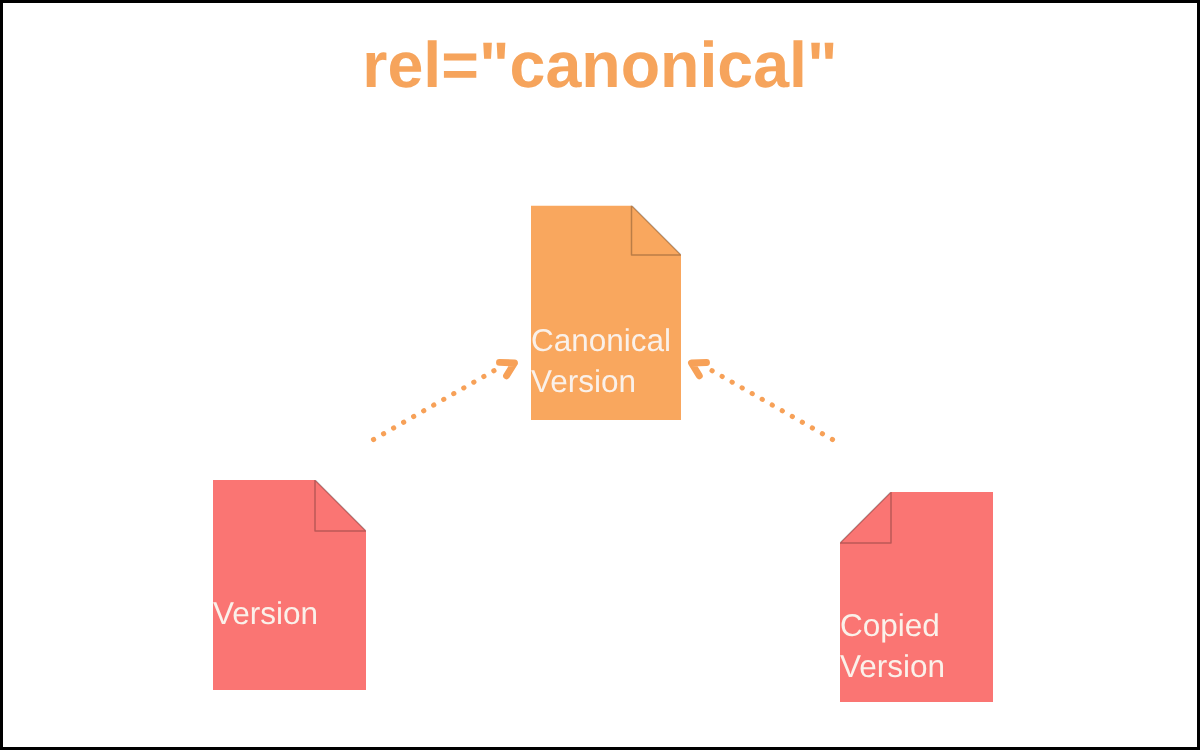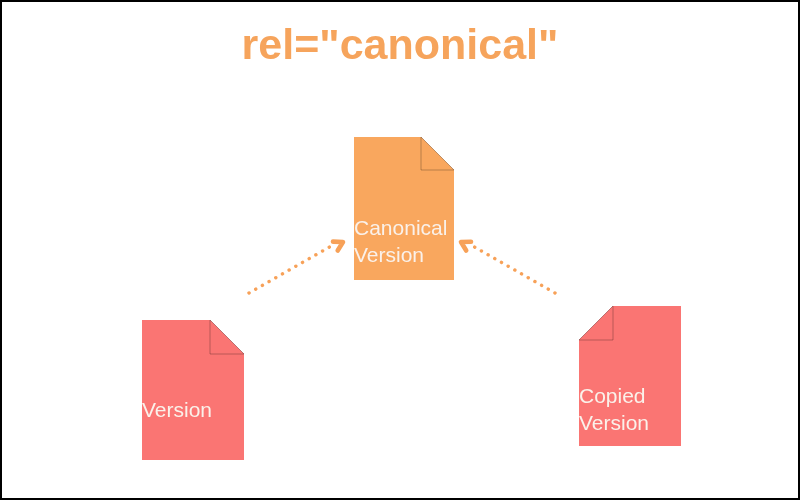--- a/index.html
+++ b/index.html
@@ -71,21 +71,21 @@
   <div class="doc" style="left:140px;top:318px;width:102px;height:140px;">
     <svg width="102" height="140" viewBox="0 0 102 140" xmlns="http://www.w3.org/2000/svg" aria-hidden="true">
       <path class="page-red" d="M0,0 H68 L102,34 V140 H0 Z"></path>
       <path class="fold red" d="M68,0 V34 H102 Z"></path>
     </svg>
     <div class="doc-label bottom">
       <div>Version</div>
     </div>
   </div>
 
-  <div class="doc" style="left:558px;top:304px;width:102px;height:140px;margin-left:19px;">
+  <div class="doc" style="left:558px;top:326px;width:102px;height:140px;">
     <svg width="102" height="140" viewBox="0 0 102 140" xmlns="http://www.w3.org/2000/svg" aria-hidden="true">
       <path class="page-red" d="M34,0 H102 V140 H0 V34 Z"></path>
       <path class="fold red" d="M34,0 V34 H0 Z"></path>
     </svg>
     <div class="doc-label bottom">
       <div>Copied</div>
       <div>Version</div>
     </div>
   </div>
 

